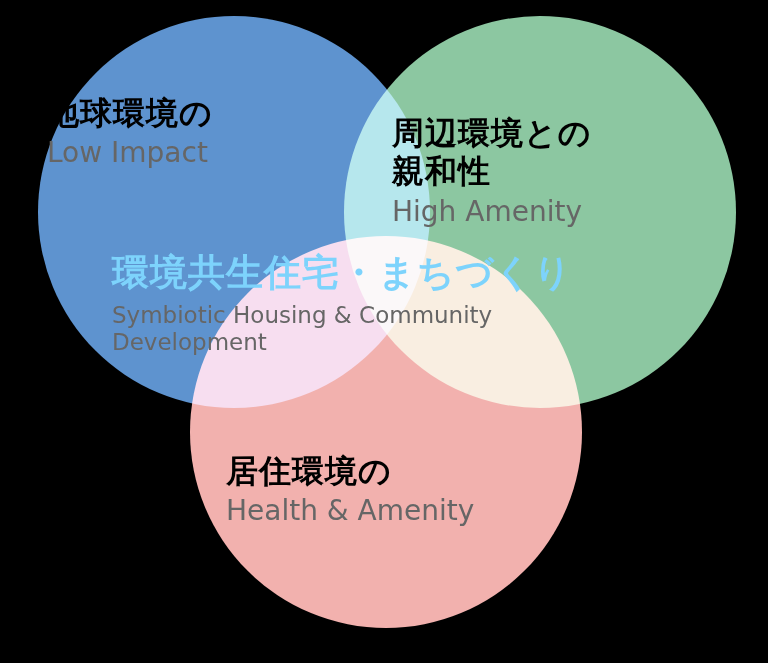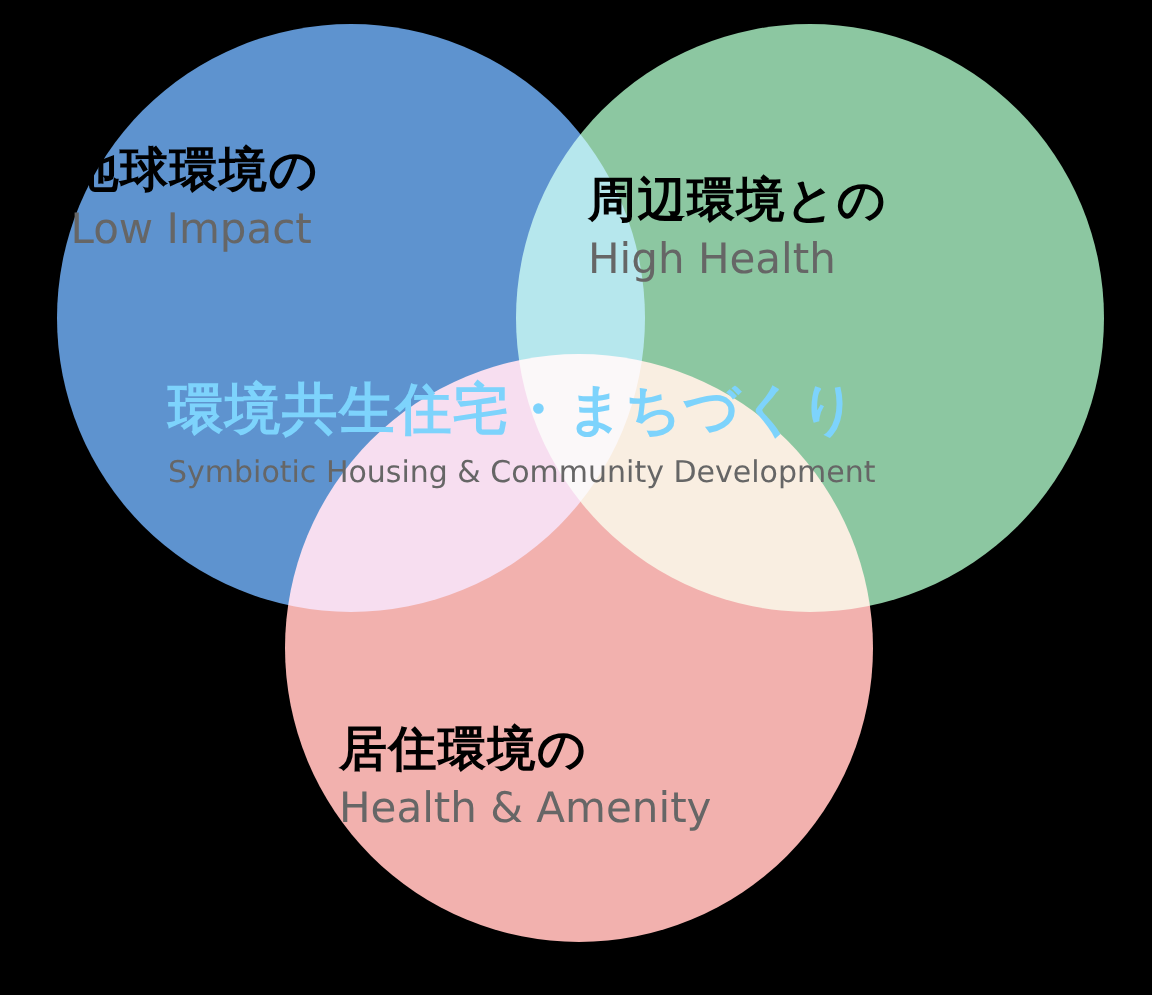--- a/index.html
+++ b/index.html
@@ -40,32 +40,32 @@
   }
   .label .en {
     font-size: 28px;
     font-weight: normal;
     color: #666666;
     margin-top: 4px;
     line-height: 1.2;
   }
   .label.earth-label   { left: 47px;  top: 94px;  width: 260px; }
   .label.context-label { left: 392px; top: 94px;  width: 260px; margin-top: 20px; }
-  .label.health-label  { left: 226px; top: 480px; width: 280px; }
+  .label.health-label  { left: 226px; top: 452px; width: 280px; }
 
   .label.center-label  { left: 112px; top: 252px; width: 520px; }
   .center-title {
     font-size: 37px;
     font-weight: bold;
     color: #7dd3fc;
     line-height: 1.15;
     letter-spacing: 1px;
   }
   .center-sub {
-    font-size: 20px;
+    font-size: 23px;
     color: #666666;
     margin-top: 7px;
     line-height: 1.2;
   }
 </style>
 </head>
 <body>
 
 <div class="canvas">
 
@@ -73,21 +73,22 @@
   <div class="circle context" style="background-color: rgb(140, 199, 161);"></div>
   <div class="circle health" style="background-color: rgb(242, 177, 174);"></div>
 
   <div class="label earth-label">
     <div class="jp">地球環境の</div>
     <div class="en">Low Impact</div>
   </div>
 
   <div class="label context-label">
     <div class="jp">周辺環境との</div>
-    <div class="en">High Health</div>
+    <div class="jp">親和性</div>
+    <div class="en">High Amenity</div>
   </div>
 
   <div class="label center-label">
     <div class="center-title">環境共生住宅・まちづくり</div>
     <div class="center-sub">Symbiotic Housing &amp; Community Development</div>
   </div>
 
   <div class="label health-label">
     <div class="jp">居住環境の</div>
     <div class="en">Health &amp; Amenity</div>

